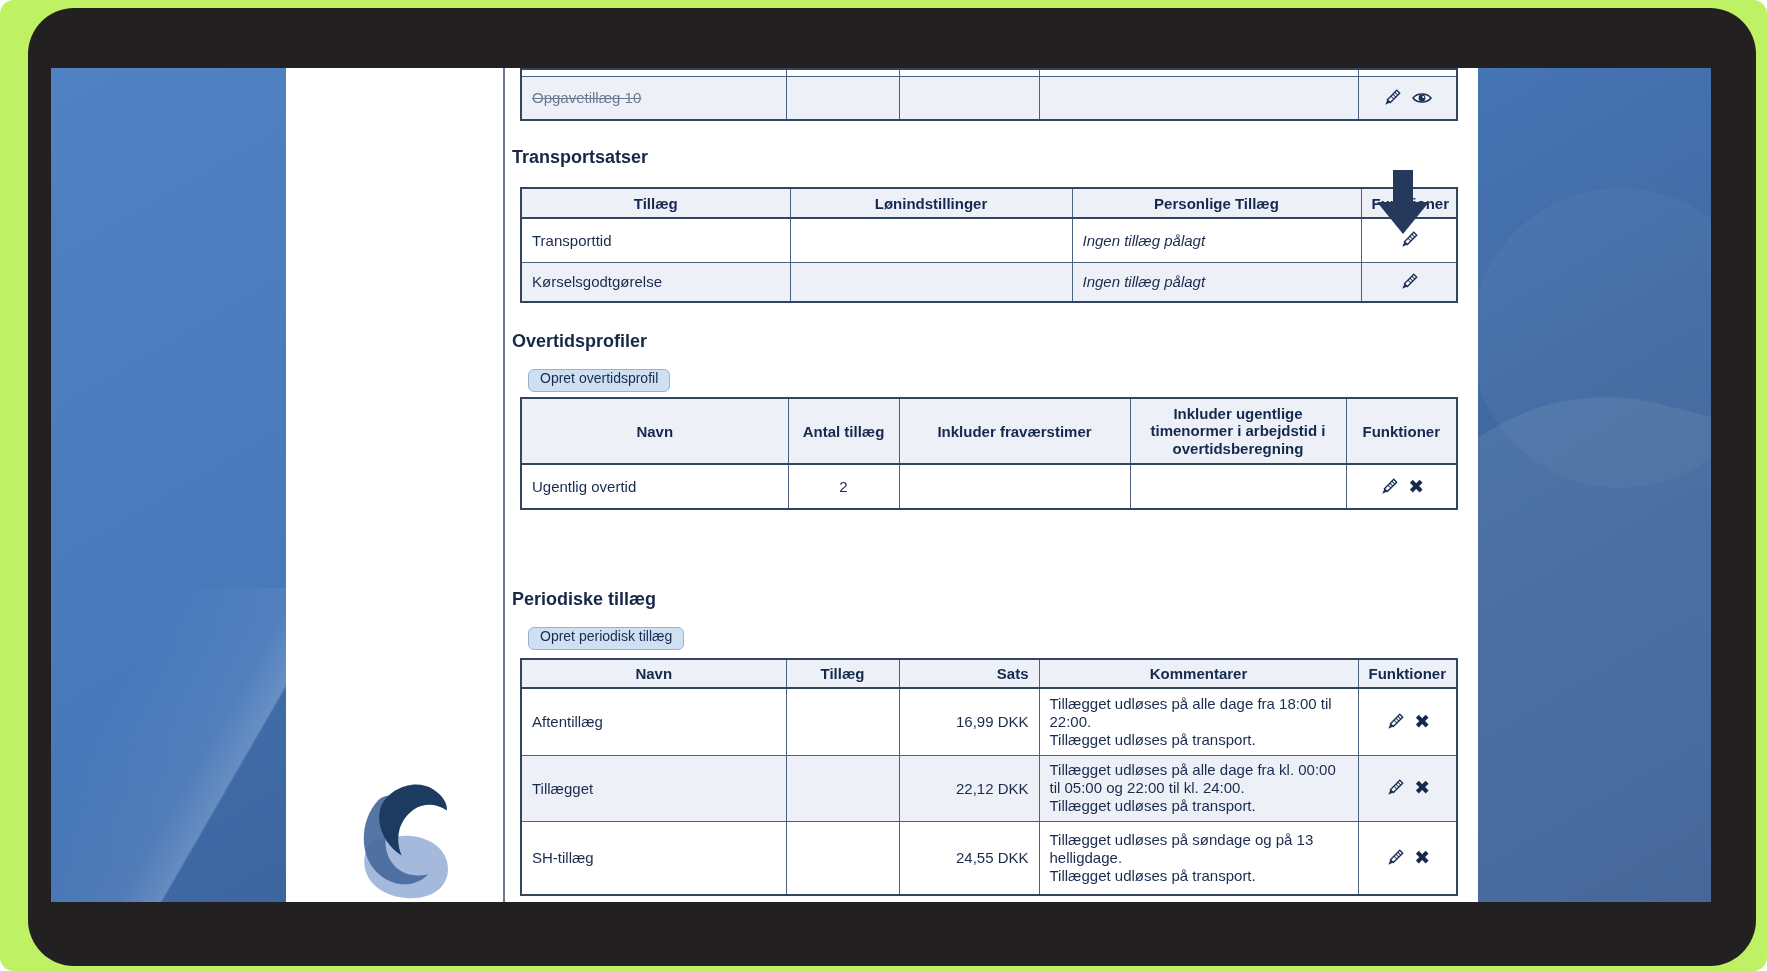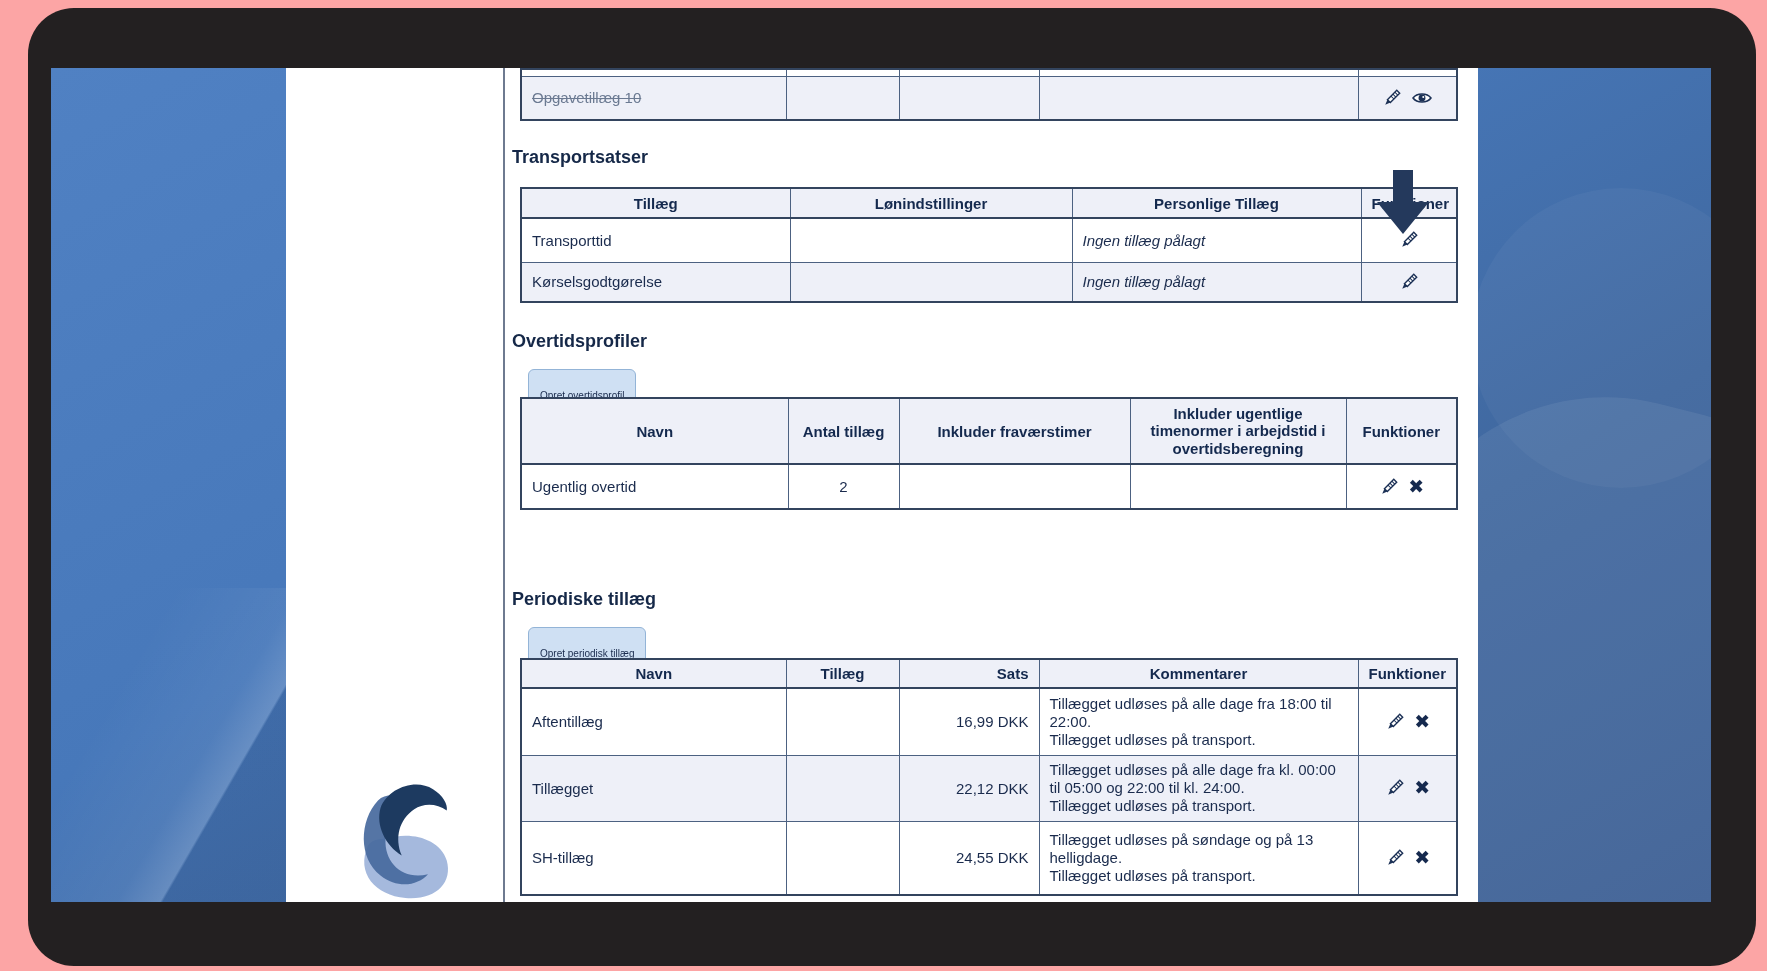--- a/index.html
+++ b/index.html
@@ -1,36 +1,36 @@
 <!DOCTYPE html>
 <html><head>
 <meta charset="utf-8">
 <style>
   html,body{margin:0;padding:0;background:#fff;}
-  #stage{position:relative;width:1767px;height:971px;background:#fca5a5;overflow:hidden;
-         font-family:"Liberation Sans","DejaVu Sans",sans-serif;color:#1a2b4d;}
+  #stage{position:relative;width:1767px;height:971px;background:#bef264;overflow:hidden;
+         font-family:"Liberation Sans","DejaVu Sans",sans-serif;color:#1a2b4d;border-radius:14px;}
   .frame{position:absolute;left:28px;top:8px;width:1728px;height:958px;background:#232021;border-radius:46px;}
   .screen{position:absolute;left:51px;top:68px;width:1660px;height:834px;overflow:hidden;
           background:linear-gradient(150deg,#5081c3 0%,#4778ba 40%,#40689f 70%,#3a5c92 100%);}
   .wp-blob{position:absolute;right:-120px;top:330px;width:480px;height:720px;
            background:rgba(255,255,255,0.07);border-radius:220px;transform:rotate(14deg);}
   .wp-blob2{position:absolute;right:-60px;top:120px;width:300px;height:300px;
            background:rgba(255,255,255,0.04);border-radius:150px;}
   .wp-diag{position:absolute;left:0;top:520px;width:380px;height:314px;
            background:linear-gradient(300deg, rgba(10,25,55,0.12) 0%, rgba(10,25,55,0.12) 47.8%,
            rgba(255,255,255,0.18) 48.3%, rgba(255,255,255,0.06) 56%, rgba(255,255,255,0) 78%);}
   .app{position:absolute;left:235px;top:0;width:1192px;height:834px;background:#ffffff;}
   .side-divider{position:absolute;left:217px;top:0;width:2px;height:834px;background:#6e7a90;}
   .logo{position:absolute;left:57px;top:700px;width:125px;height:135px;}
 
   .h{position:absolute;left:226px;font-size:18px;font-weight:bold;color:#152848;white-space:nowrap;}
   #h-transport{top:79px;} #h-overtid{top:263px;} #h-periodisk{top:521px;}
 
-  .btn{position:absolute;left:242px;padding:20px 11px 5px;background:#cfe0f3;border:1px solid #93b4d7;
-       border-radius:6px;font-size:10px;color:#1a2b4d;white-space:nowrap;cursor:pointer;}
+  .btn{position:absolute;left:242px;padding:0 11px 5px;background:#cfe0f3;border:1px solid #93b4d7;
+       border-radius:6px;font-size:14px;color:#1a2b4d;white-space:nowrap;cursor:pointer;}
   #btn-overtid{top:301px;} #btn-periodisk{top:559px;}
 
   table.tbl{position:absolute;left:234px;width:936px;border-collapse:collapse;table-layout:fixed;
             background:#fff;border:2px solid #33445e;font-size:15px;color:#1a2b4d;}
   .tbl td,.tbl th{border:1px solid #4c6181;vertical-align:middle;padding:4px 10px;overflow:hidden;}
   .tbl th{background:#eef0f8;font-weight:bold;color:#14294e;}
   .tbl thead th{border-bottom:2px solid #33445e;}
   .rowalt{background:#eef0f8;}
   #tbl-opgave{top:0;} #tbl-transport{top:119px;} #tbl-overtid{top:329px;} #tbl-periodisk{top:590px;}
   .sliver td{height:6px;padding:0;background:#fff;}

